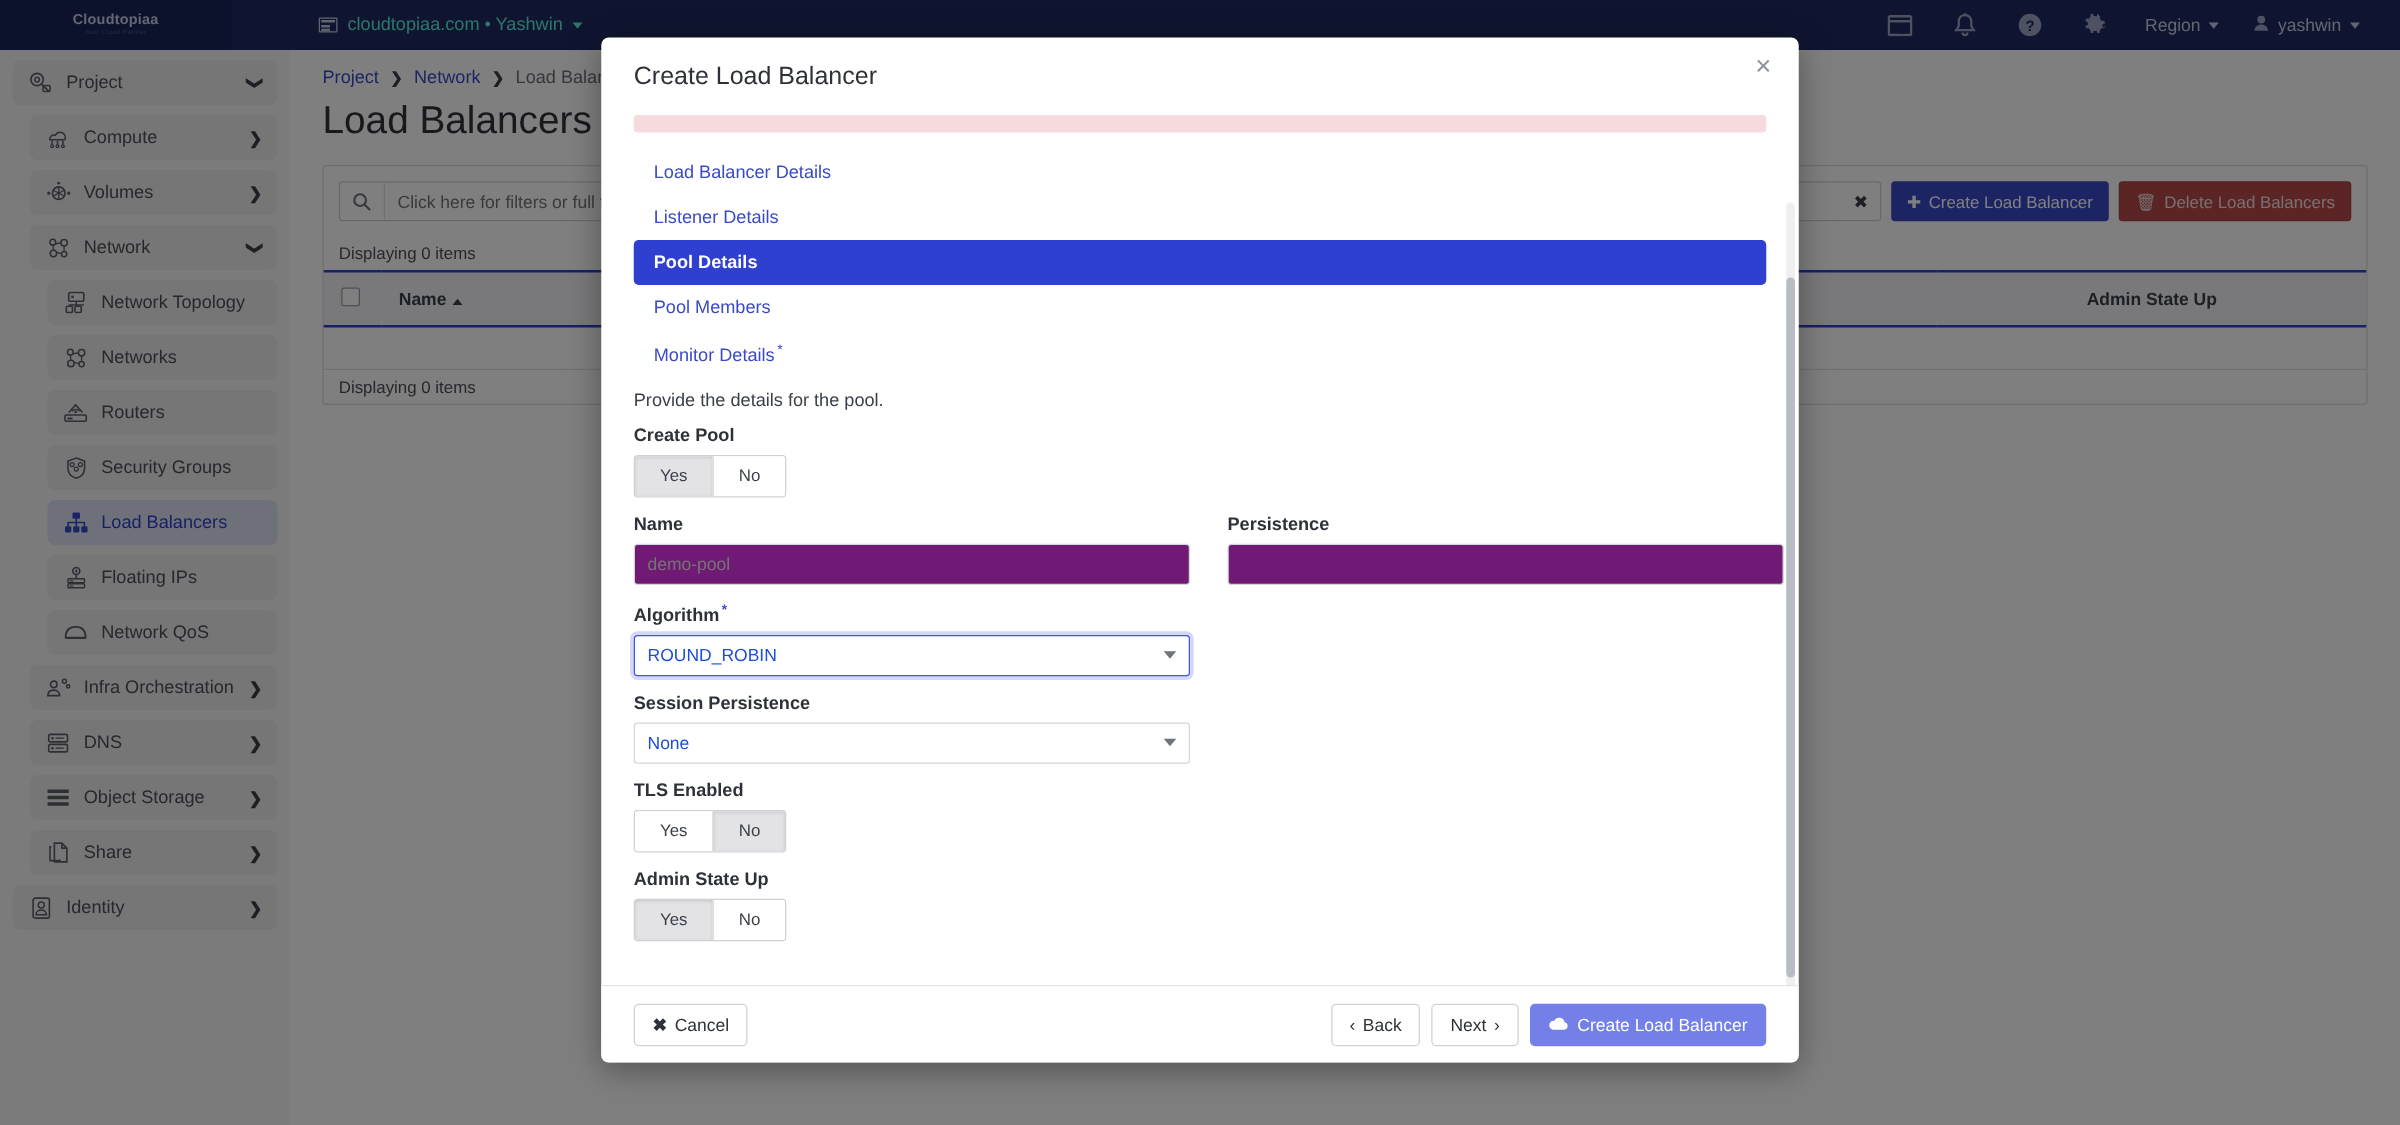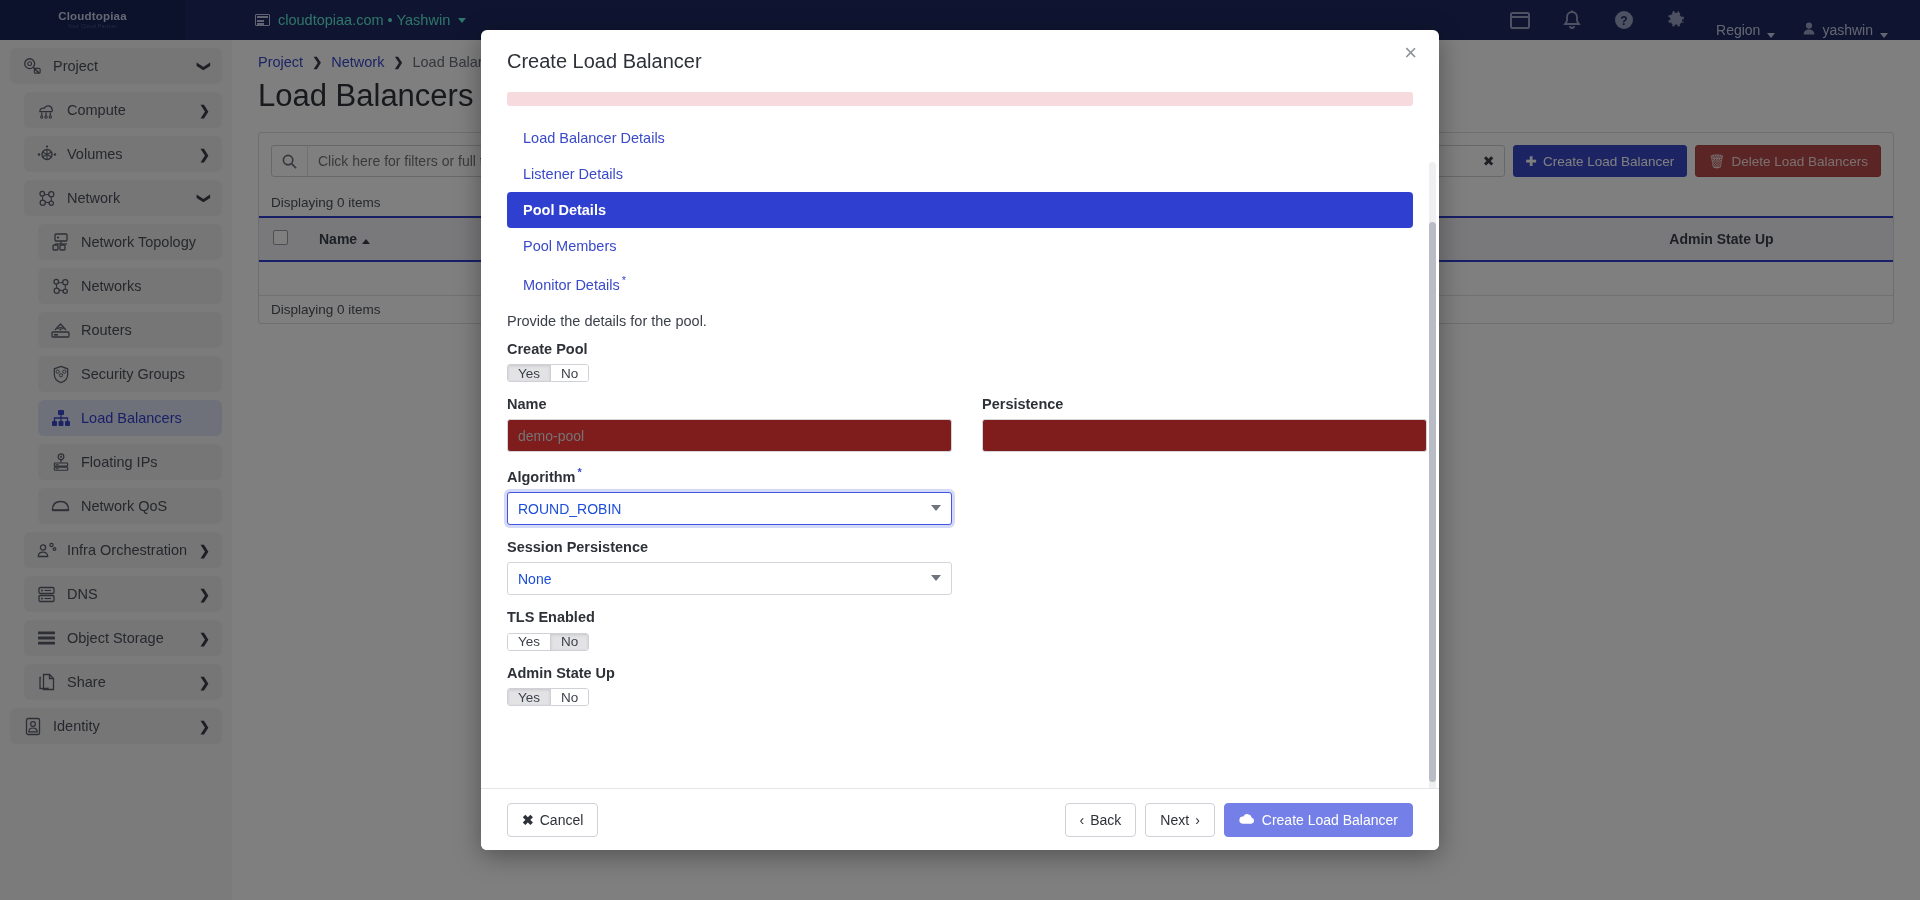--- a/index.html
+++ b/index.html
@@ -52,22 +52,22 @@
     border-top:5.5px solid currentColor; display:inline-block;
   }
   .topbar-right {
     margin-left: auto; display: flex; align-items: center; gap: 0px; padding-right: 18px;
   }
   .tb-icon {
     width: 52px; height: 40px; display: flex; align-items: center; justify-content: center;
     color: #9aa2c4; cursor: pointer;
   }
   .tb-text {
-    display:flex; align-items:flex-end; gap:7px; color:#c7cde4; font-size:14px;
-    padding: 2px 14px; height:40px; cursor:pointer;
+    display:flex; align-items:center; gap:7px; color:#c7cde4; font-size:14px;
+    padding: 16px 14px; height:40px; cursor:pointer;
   }
 
   
   .sidebar {
     position: absolute; top: 40px; left: 0; width: 232px; height: 860px;
     background: #f7f7f9; padding: 8px 10px 0 10px; overflow: hidden;
   }
   .nav-item {
     display: flex; align-items: center; gap: 10px;
     height: 36px; border-radius: 6px; margin-bottom: 8px;
@@ -156,30 +156,30 @@
   }
   .wizard-link {
     color:#3a49c8; font-size:14.5px; padding:10px 16px; cursor:pointer; border-radius:4px;
   }
   .wizard-link.active { background:#2f3fcf; color:#fff; font-weight:bold; }
   .req-star { color:#3a49c8; font-size:11px; vertical-align:super; margin-left:2px;}
   .help-text { font-size:14.5px; color:#3b3f49; margin:10px 0 12px 0; }
   .form-label { font-size:14.5px; color:#2e3238; font-weight:bold; margin-bottom:7px; }
   .yn-group { display:inline-flex; border:1px solid #cfd1d6; border-radius:3px; overflow:hidden; }
   .yn-btn {
-    min-width:36px; height:16px; display:flex; align-items:center; justify-content:center;
-    font-size:13.5px; color:#3b3f49; background:#fff; cursor:pointer; padding:0 10px;
+    min-width:36px; height:32px; display:flex; align-items:center; justify-content:center;
+    font-size:13.5px; color:#3b3f49; background:#fff; cursor:pointer; padding:0 20px;
   }
   .yn-btn + .yn-btn { border-left:1px solid #cfd1d6; }
   .yn-btn.sel { background:#e3e3e6; box-shadow: inset 0 1px 3px rgba(0,0,0,.12); }
   .row2 { display:flex; gap:30px; }
   .col { flex:1; }
   .txt-input {
     width:100%; height:33px; border:1px solid #d3d5da; border-radius:3px;
-    padding:0 10px; font-size:14px; color:#8d9199; background:#7f1d1d;
+    padding:0 10px; font-size:14px; color:#8d9199; background:#701a75;
     font-family:"Liberation Sans",sans-serif; outline:none;
   }
   .sel-wrap { position:relative; width:445px; }
   .sel-box {
     width:100%; height:33px; border:1px solid #d3d5da; border-radius:3px;
     padding:0 28px 0 10px; font-size:14px; color:#1d4ed8; background:#fff;
     display:flex; align-items:center;
   }
   .sel-wrap.focused .sel-box { border-color:#4254e0; box-shadow:0 0 0 3px rgba(66,84,224,.22); }
   .sel-caret {

